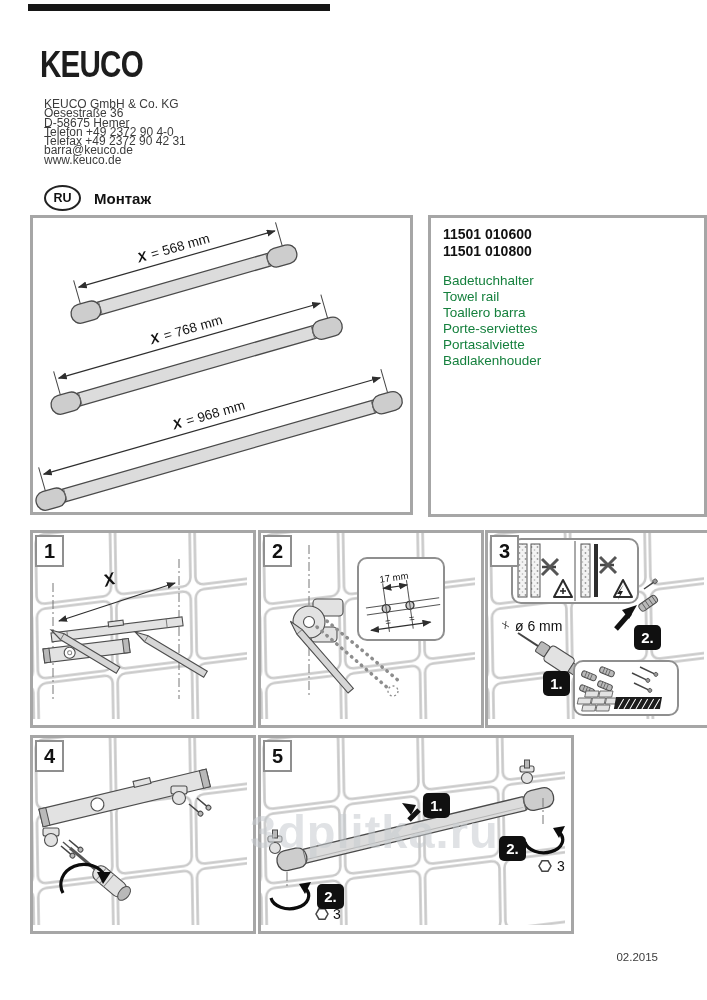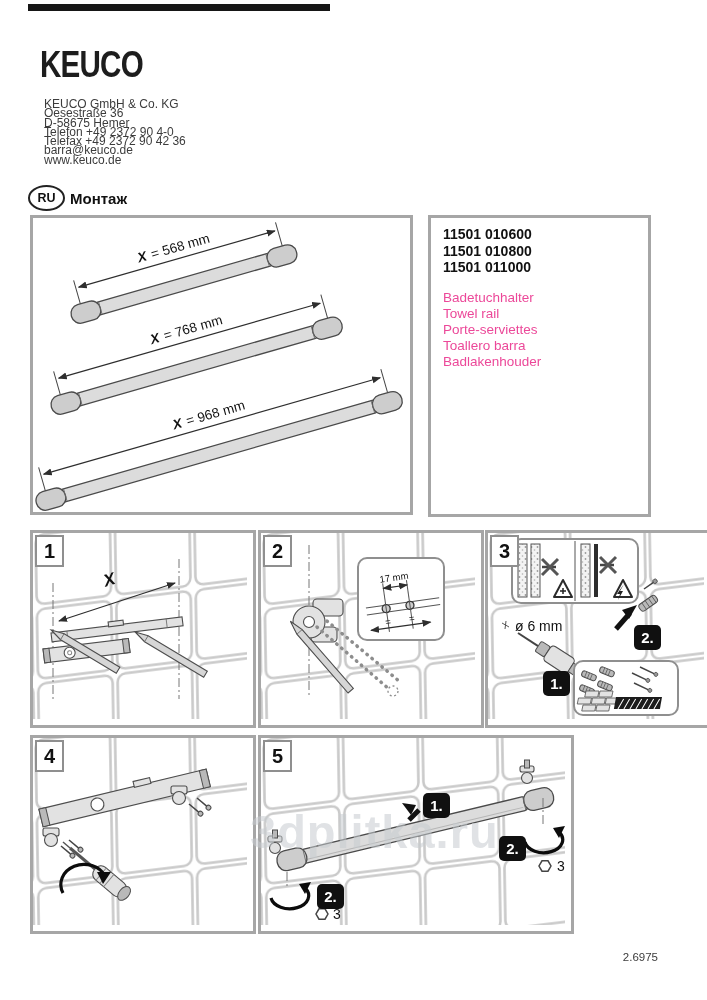--- a/index.html
+++ b/index.html
@@ -4,32 +4,32 @@
 <style>
   html,body{margin:0;padding:0;background:#ffffff;}
   body{width:707px;height:1000px;position:relative;overflow:hidden;
        font-family:"Liberation Sans",sans-serif;color:#111;}
   .abs{position:absolute;}
   
   .topbar{left:28px;top:4px;width:302px;height:7px;background:#161616;}
   .logo{left:40px;top:44px;font-size:37px;font-weight:700;letter-spacing:-1px;
         color:#1d1d1d;transform:scaleX(.8);transform-origin:left top;}
   .addr{left:44px;top:100px;font-size:12px;line-height:9.3px;color:#3c3c3c;}
-  .langrow{left:28px;top:186px;height:24px;display:flex;align-items:center;gap:5px;justify-content:flex-end;}
+  .langrow{left:44px;top:186px;height:24px;display:flex;align-items:center;gap:13px;justify-content:flex-end;}
   .ruoval{width:33px;height:22px;border:2.4px solid #222;border-radius:50%;
           display:flex;align-items:center;justify-content:center;
           font-size:12.5px;font-weight:700;}
   .langtitle{font-size:15px;font-weight:700;}
   
   .panel{position:absolute;border:3px solid #a6a6a6;background:#fff;box-sizing:border-box;}
   .sizepanel{left:30px;top:215px;width:383px;height:300px;}
-  .prodpanel{left:428px;top:215px;width:223px;height:302px;padding:8px 0 0 12px;}
+  .prodpanel{left:428px;top:215px;width:279px;height:302px;padding:8px 0 0 12px;}
   .artnums div{font-size:14px;font-weight:700;line-height:16.5px;}
   .prodnames{margin-top:14px;}
-  .prodnames div{font-size:13.5px;line-height:16px;color:#ec4899;}
+  .prodnames div{font-size:13.5px;line-height:16px;color:#15803d;}
   
   .stepbox{position:absolute;border:3px solid #a6a6a6;background:#fff;}
   .s1{left:30px;top:530px;width:220px;height:192px;}
   .s2{left:258px;top:530px;width:220px;height:192px;}
   .s3{left:485px;top:530px;width:222px;height:192px;}
   .s4{left:30px;top:735px;width:220px;height:193px;}
   .s5{left:258px;top:735px;width:310px;height:193px;}
   .stepbox svg{position:absolute;left:0;top:0;}
   .stepnum{position:absolute;left:2px;top:2px;width:25px;height:28px;background:#fff;
            border:2px solid #8f8f8f;display:flex;align-items:center;justify-content:center;
@@ -86,21 +86,21 @@
   </defs>
 </svg>
 
 <div class="abs topbar"></div>
 <div class="abs logo">KEUCO</div>
 <div class="abs addr">
   <div>KEUCO GmbH &amp; Co. KG</div>
   <div>Oesestraße 36</div>
   <div>D-58675 Hemer</div>
   <div>Telefon +49 2372 90 4-0</div>
-  <div>Telefax +49 2372 90 42 36</div>
+  <div>Telefax +49 2372 90 42 31</div>
   <div>barra@keuco.de</div>
   <div>www.keuco.de</div>
 </div>
 
 <div class="abs langrow">
   <div class="ruoval">RU</div>
   <div class="langtitle">Монтаж</div>
 </div>
 
 <div class="panel sizepanel">
@@ -141,27 +141,27 @@
       <line class="sep" x1="18" y1="-6.5" x2="18" y2="6.5"></line>
       <line class="sep" x1="338" y1="-6.5" x2="338" y2="6.5"></line>
     </g>
   </svg>
 </div>
 
 <div class="panel prodpanel">
   <div class="artnums">
     <div>11501 010600</div>
     <div>11501 010800</div>
-    <div>11501 011000</div>
   </div>
   <div class="prodnames">
     <div>Badetuchhalter</div>
     <div>Towel rail</div>
+    <div>Toallero barra</div>
     <div>Porte-serviettes</div>
-    <div>Toallero barra</div>
+    <div>Portasalviette</div>
     <div>Badlakenhouder</div>
   </div>
 </div>
 
 <div class="stepbox s1">
   <div class="stepnum">1</div>
   <svg width="214" height="186" viewBox="0 0 214 186">
     <rect width="214" height="186" fill="url(#tiles)"></rect>
     <line class="dashdot" x1="20" y1="50" x2="20" y2="168"></line>
     <line class="dashdot" x1="146" y1="26" x2="146" y2="166"></line>
@@ -410,13 +410,13 @@
     <g>
       <path class="rotarr" d="M264 104 A 19 13 0 1 0 298 94"></path>
       <polygon points="304,88 292,90 298,100" fill="#0c0c0c"></polygon>
     </g>
     <polygon class="hex" points="290,128 287,133.2 281,133.2 278,128 281,122.8 287,122.8"></polygon>
     <text class="med" x="296" y="133">3</text>
   </svg>
 </div>
 
 <div class="abs watermark">3dplitka.ru</div>
-<div class="abs footer">2.6975</div>
+<div class="abs footer">02.2015</div>
 
 </body></html>

